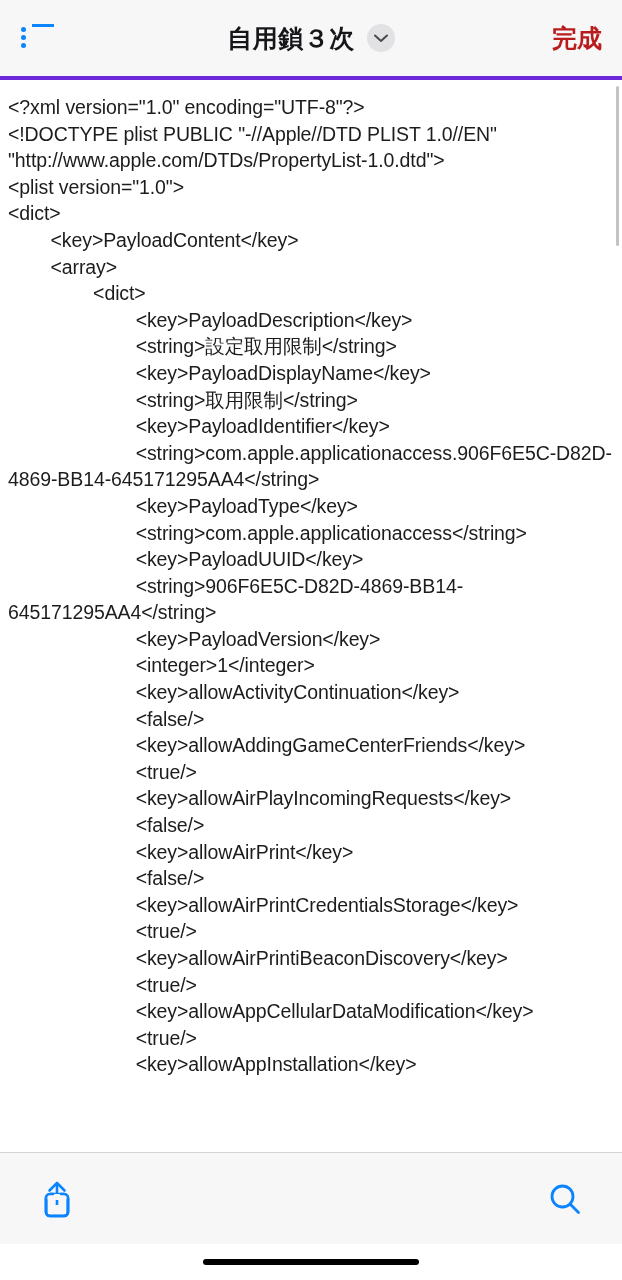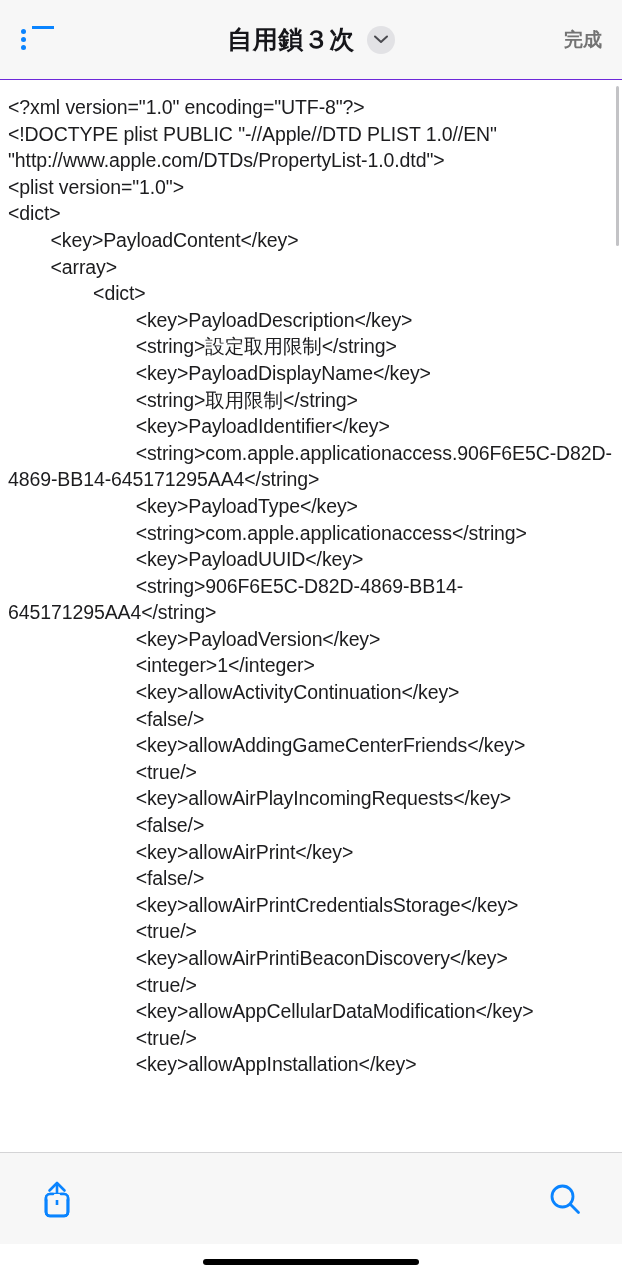--- a/index.html
+++ b/index.html
@@ -17,21 +17,21 @@
     background: #ffffff;
     display: flex;
     flex-direction: column;
   }
 
   
   .navbar {
     height: 80px;
     min-height: 80px;
     background: #f7f7f7;
-    border-bottom: 1px solid #6d28d9;
+    border-bottom: 4px solid #6d28d9;
     display: flex;
     align-items: center;
     justify-content: space-between;
     padding: 0 20px;
   }
   .nav-left {
     display: flex;
     align-items: center;
   }
   .list-icon {
@@ -86,22 +86,22 @@
     margin-left: 12px;
     display: flex;
     align-items: center;
     justify-content: center;
     pointer-events: auto;
     cursor: pointer;
   }
   .chevron-btn svg { display: block; }
 
   .nav-right {
-    font-size: 19px;
-    color: #737373;
+    font-size: 25px;
+    color: #b91c1c;
     font-weight: bold;
     cursor: pointer;
     z-index: 2;
   }
 
   
   .content-wrap {
     flex: 1;
     position: relative;
     overflow: hidden;

